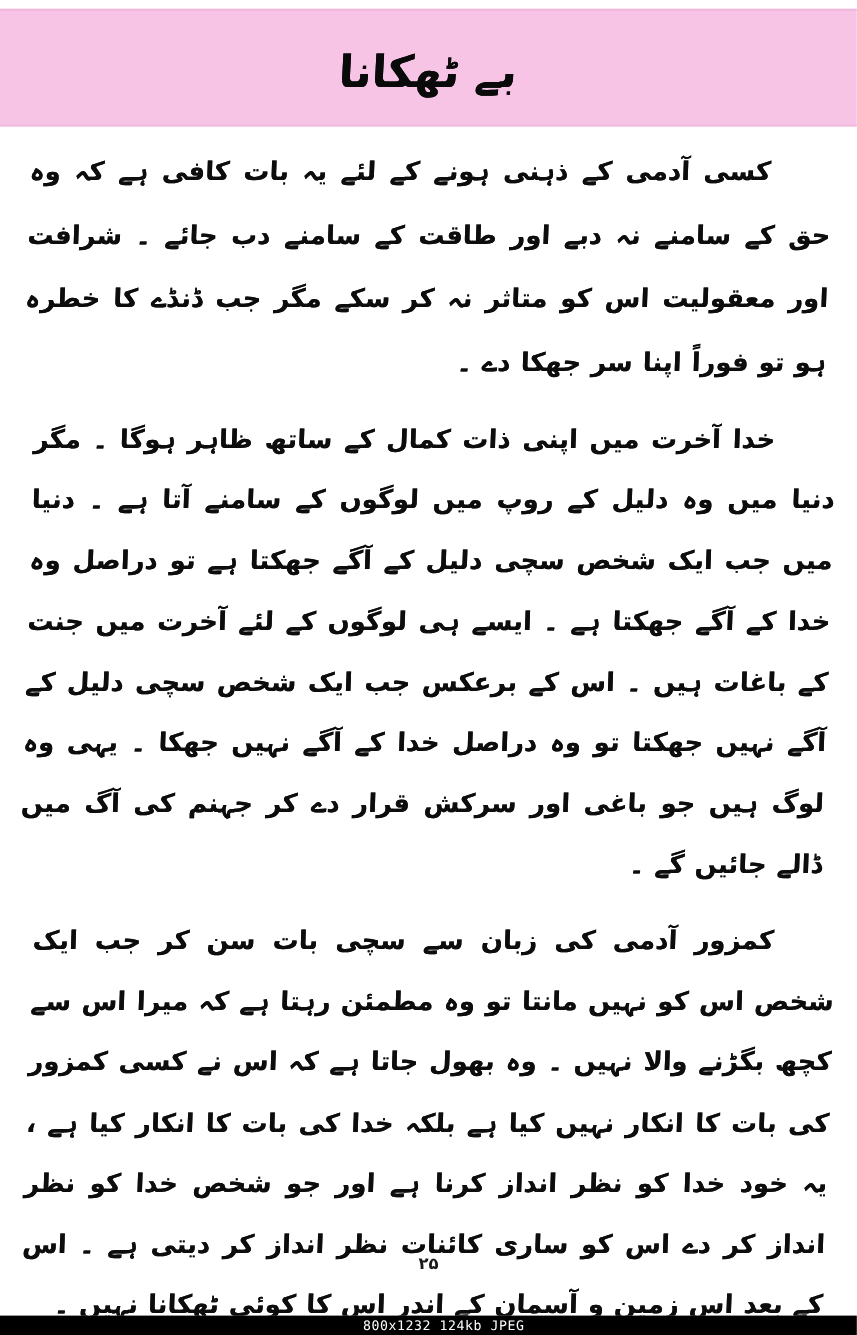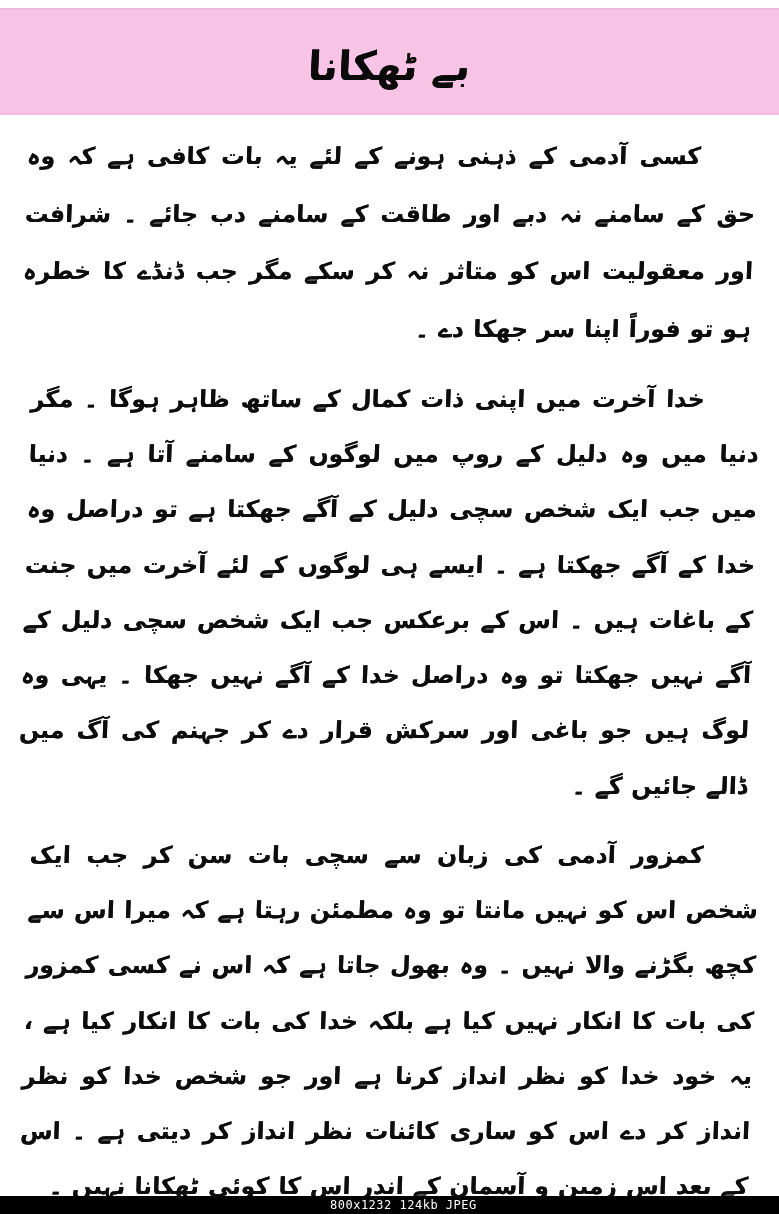--- a/index.html
+++ b/index.html
@@ -141,18 +141,19 @@
     <div class="banner-edge-bottom"></div>
   </div>
 
   <div id="page-body">
     <p class="para">کسی آدمی کے ذہنی ہونے کے لئے یہ بات کافی ہے کہ وہ حق کے سامنے نہ دبے اور طاقت کے سامنے دب جائے ۔ شرافت اور معقولیت اس کو متاثر نہ کر سکے مگر جب ڈنڈے کا خطرہ ہو تو فوراً اپنا سر جھکا دے ۔</p>
     <p class="para tight">خدا آخرت میں اپنی ذات کمال کے ساتھ ظاہر ہوگا ۔ مگر دنیا میں وہ دلیل کے روپ میں لوگوں کے سامنے آتا ہے ۔ دنیا میں جب ایک شخص سچی دلیل کے آگے جھکتا ہے تو دراصل وہ خدا کے آگے جھکتا ہے ۔ ایسے ہی لوگوں کے لئے آخرت میں جنت کے باغات ہیں ۔ اس کے برعکس جب ایک شخص سچی دلیل کے آگے نہیں جھکتا تو وہ دراصل خدا کے آگے نہیں جھکا ۔ یہی وہ لوگ ہیں جو باغی اور سرکش قرار دے کر جہنم کی آگ میں ڈالے جائیں گے ۔</p>
     <p class="para tight">کمزور آدمی کی زبان سے سچی بات سن کر جب ایک شخص اس کو نہیں مانتا تو وہ مطمئن رہتا ہے کہ میرا اس سے کچھ بگڑنے والا نہیں ۔ وہ بھول جاتا ہے کہ اس نے کسی کمزور کی بات کا انکار نہیں کیا ہے بلکہ خدا کی بات کا انکار کیا ہے ، یہ خود خدا کو نظر انداز کرنا ہے اور جو شخص خدا کو نظر انداز کر دے اس کو ساری کائنات نظر انداز کر دیتی ہے ۔ اس کے بعد اس زمین و آسمان کے اندر اس کا کوئی ٹھکانا نہیں ۔</p>
 
   </div>
 
+  <div id="folio">۲۵</div>
 
 </div>
 
 <div id="status-bar">
   <span id="status-bar-text">800x1232 124kb JPEG</span>
 </div>
 
 </body></html>

